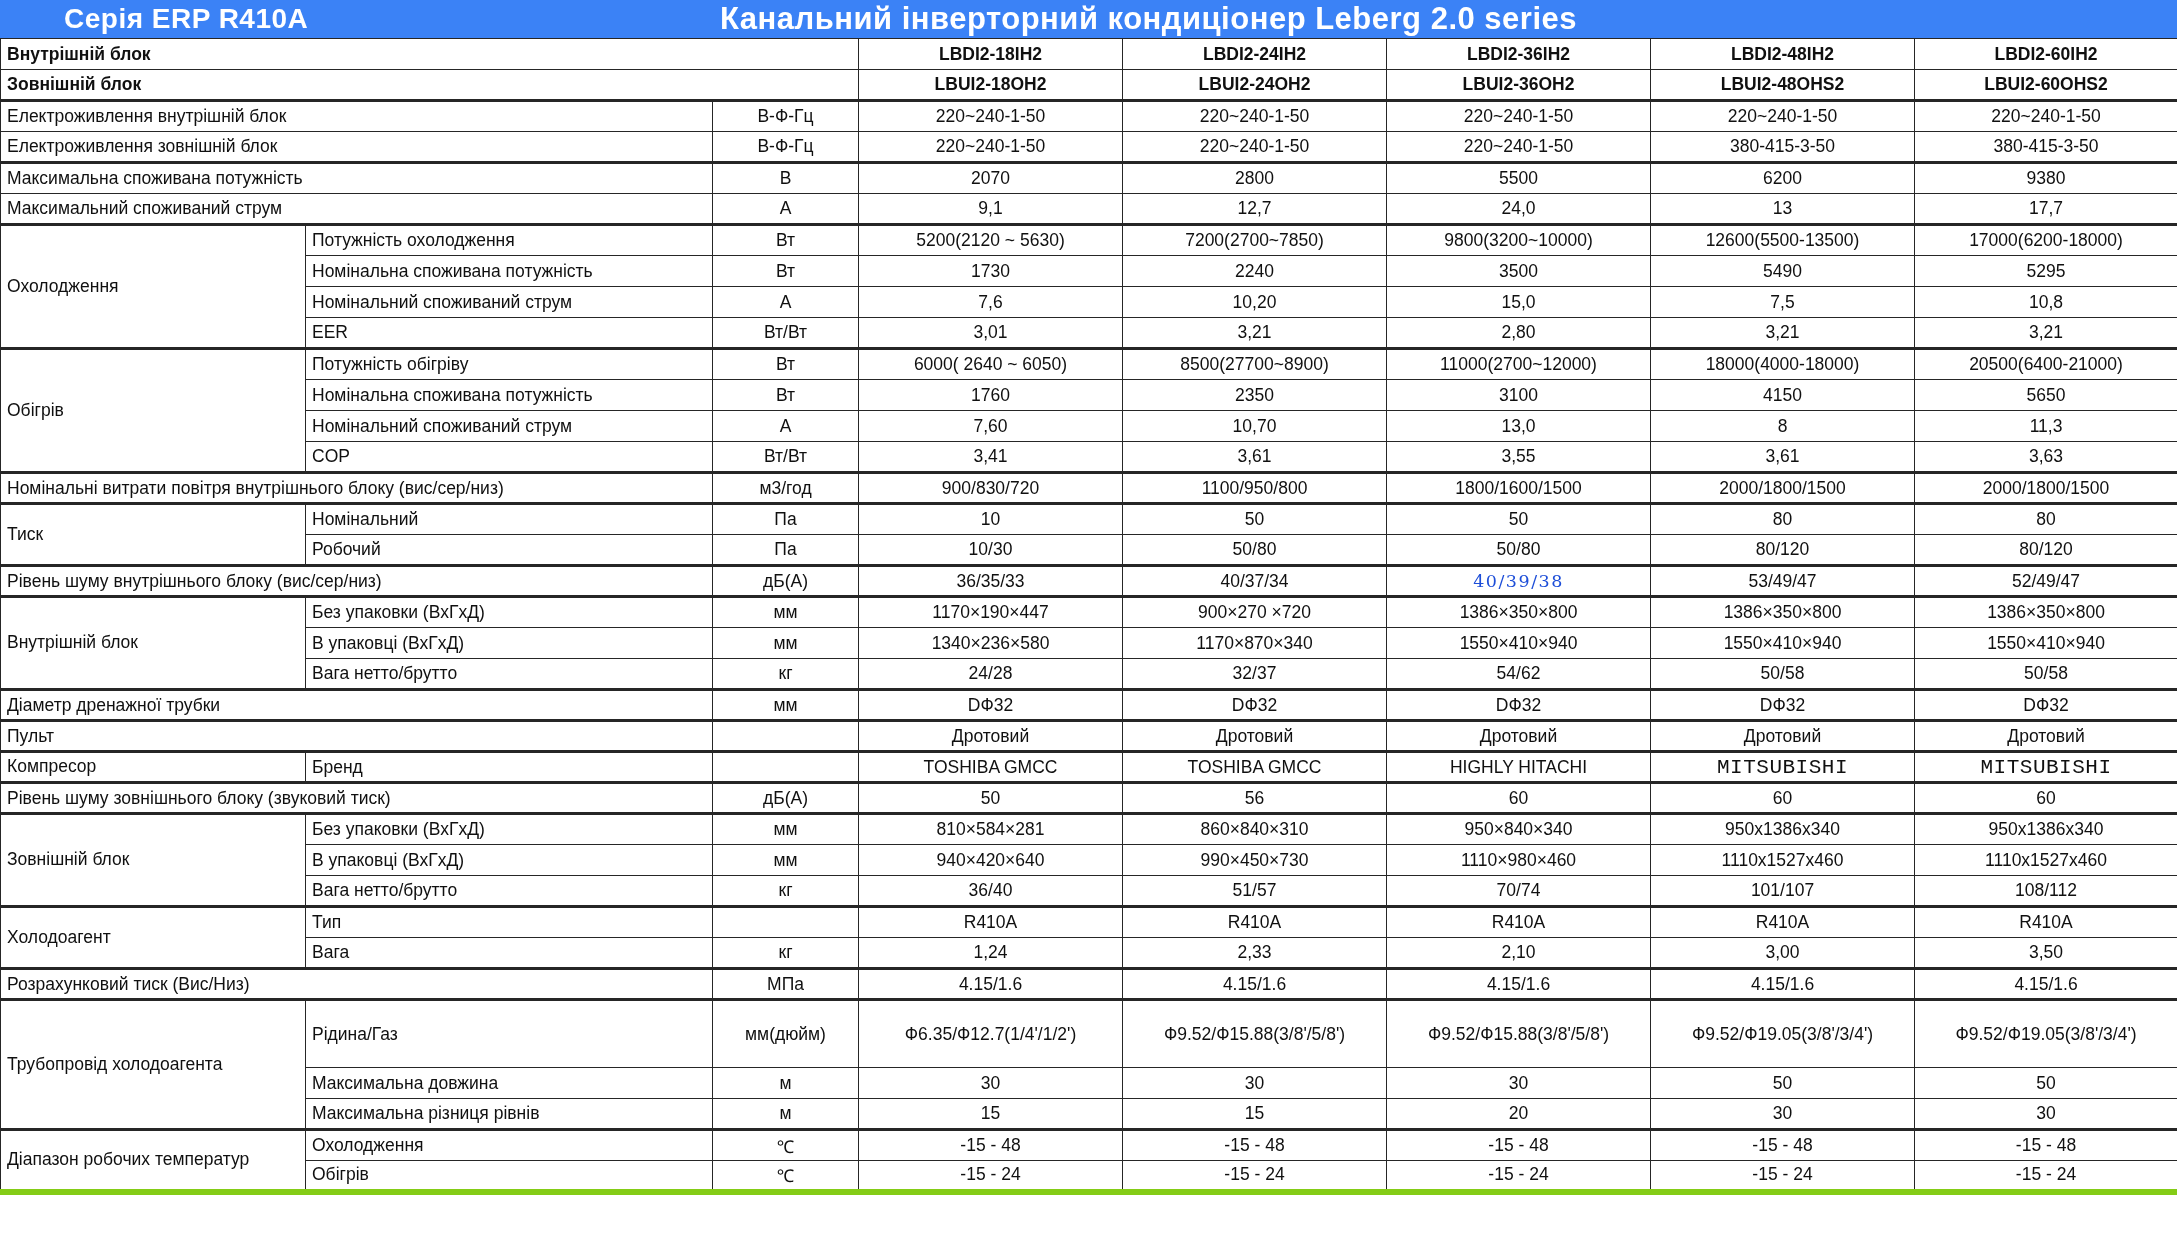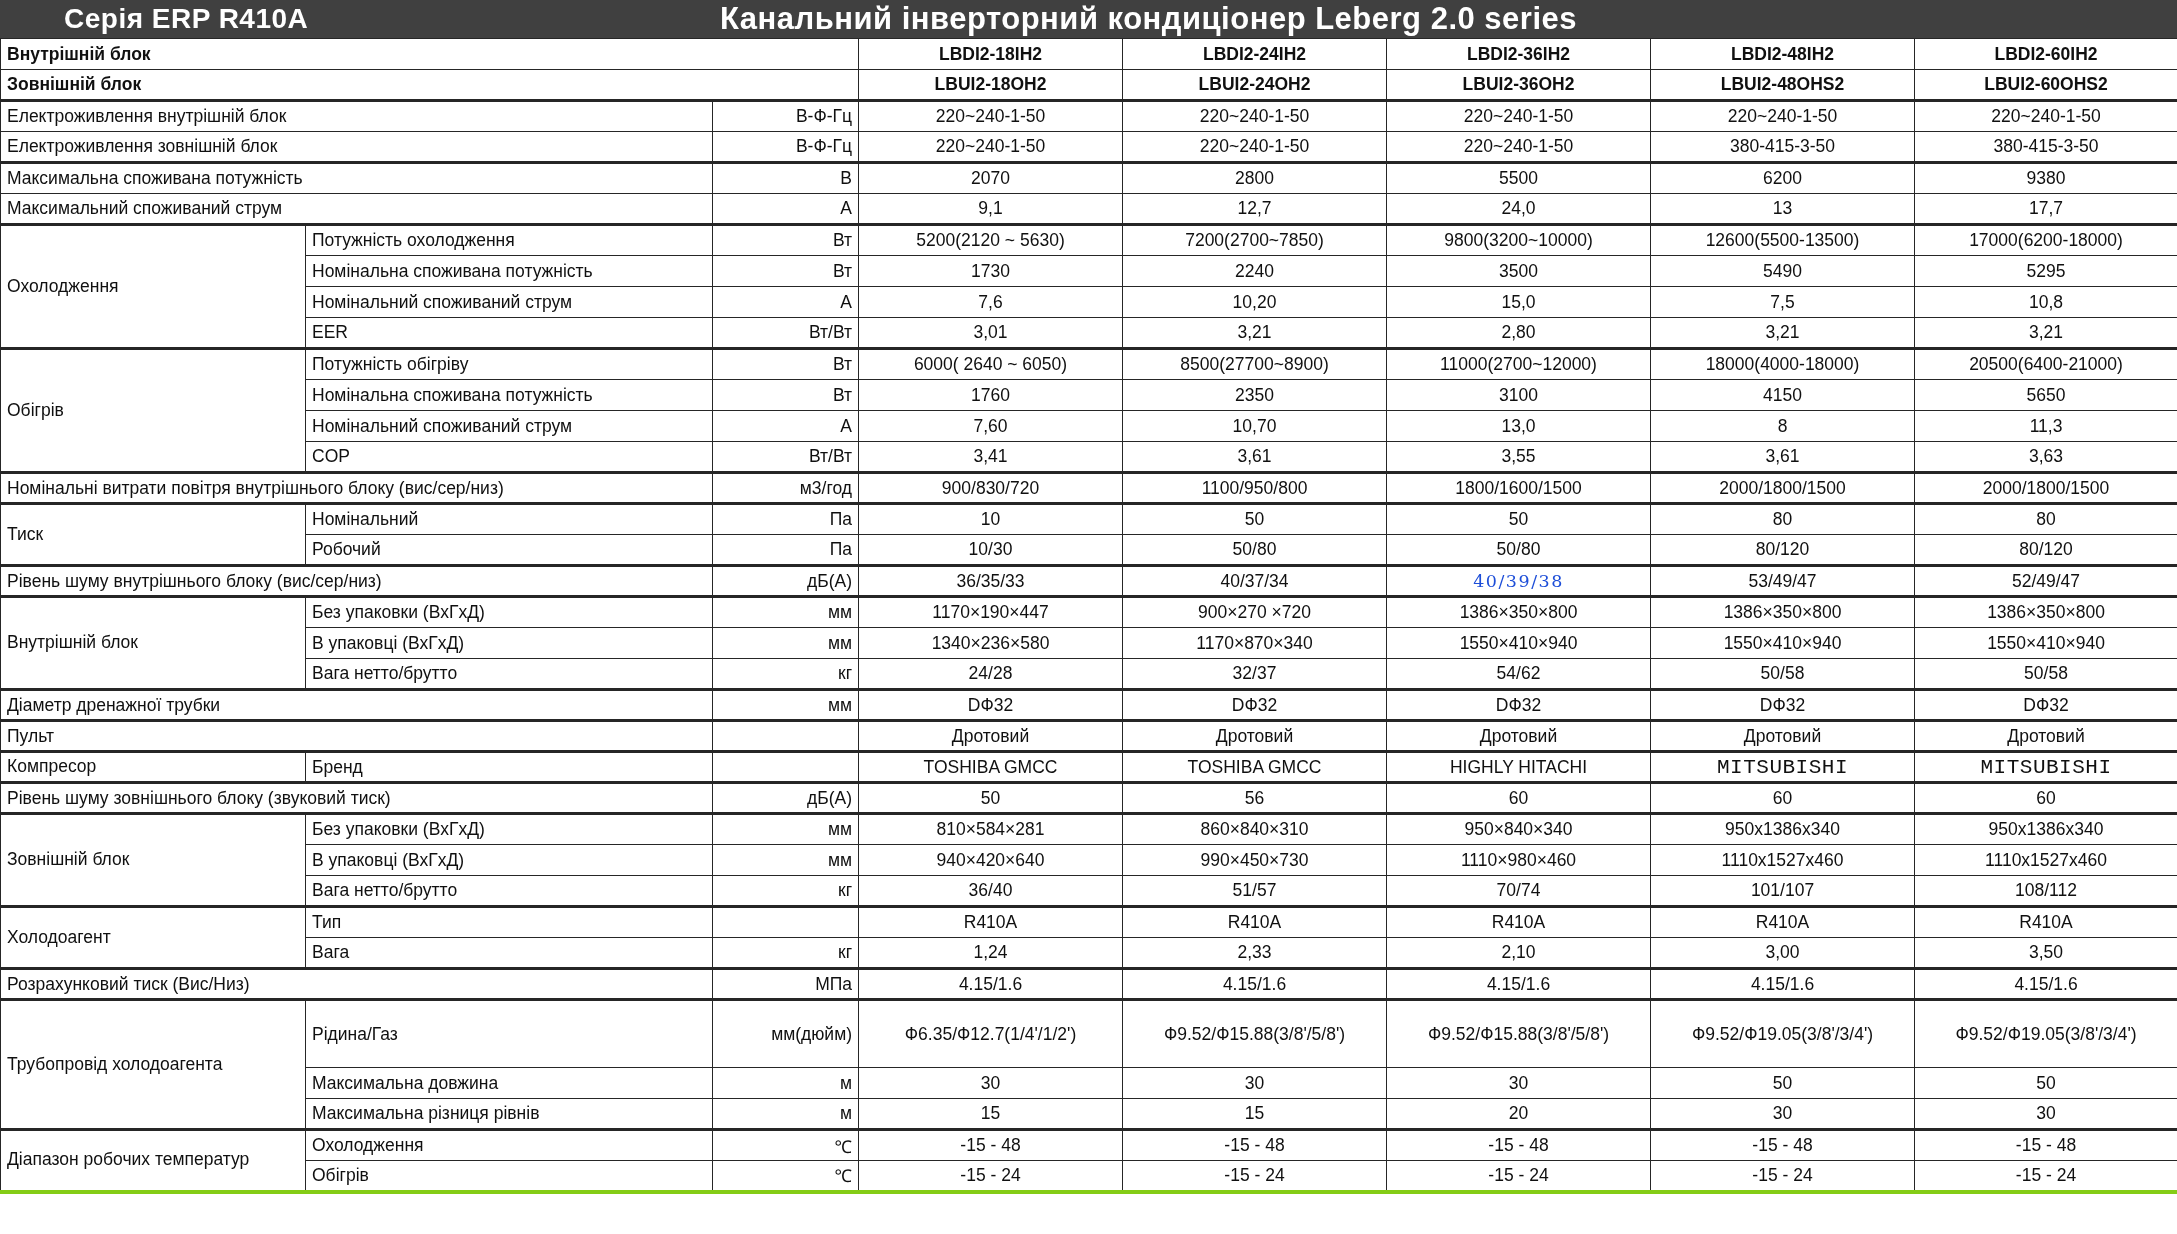--- a/index.html
+++ b/index.html
@@ -1,46 +1,46 @@
 <!DOCTYPE html>
 <html><head>
 <meta charset="utf-8">
 <style>
   * { box-sizing: border-box; }
   html,body { margin:0; padding:0; background:#ffffff; }
   body { font-family:"Liberation Sans", sans-serif; }
   .page { width:2177px; height:1234px; background:#fff; overflow:hidden; }
 
   .topbar {
-    height:38px; background:#404040; color:#fff;
+    height:38px; background:#3b82f6; color:#fff;
     position:relative; display:flex; align-items:center; justify-content:center;
   }
   .topbar .series {
     position:absolute; left:64px; top:0; height:38px; display:flex; align-items:center;
     font-size:28px; font-weight:bold; letter-spacing:0.5px;
   }
   .topbar .title { font-size:31px; font-weight:bold; letter-spacing:0.5px; padding-left:120px; }
 
   table.spec {
     border-collapse:collapse; table-layout:fixed; width:2177px;
-    border-bottom:4px solid #84cc16;
+    border-bottom:6px solid #84cc16;
   }
   td {
     border:1px solid #262626;
     font-size:17.5px; color:#101010;
     padding:0 6px; height:31px;
     overflow:hidden; white-space:nowrap;
     background:#fff;
   }
   tr.thick td { border-top:3px solid #262626; }
   tr.hdr td { font-weight:bold; font-size:17.5px; }
   tr.tall td { height:68px; }
   td.group-cell { text-align:left; vertical-align:middle; white-space:normal; line-height:1.35; }
   td.label-cell { text-align:left; }
-  td.unit-cell  { text-align:right; }
+  td.unit-cell  { text-align:center; }
   td.value-cell { text-align:center; }
   td.serif-val  { font-family:"DejaVu Serif", serif; color:#1d4ed8; letter-spacing:1.5px; font-weight:normal; }
   td.mits-val   { font-size:21px; letter-spacing:0.5px;font-family:Liberation Mono, monospace; }
 </style>
 </head>
 <body>
 
 <div class="page">
   <div class="topbar">
     <span class="series">Серія ERP R410A</span>

